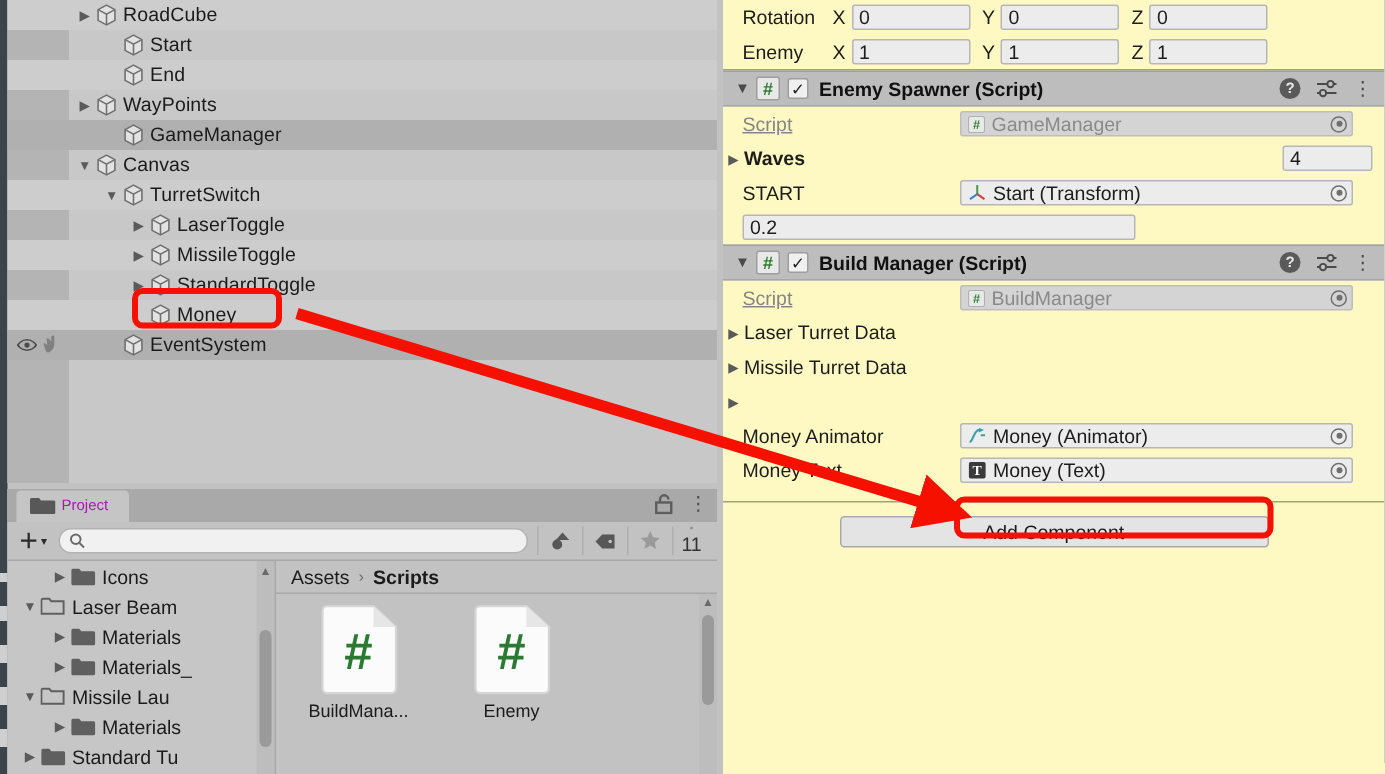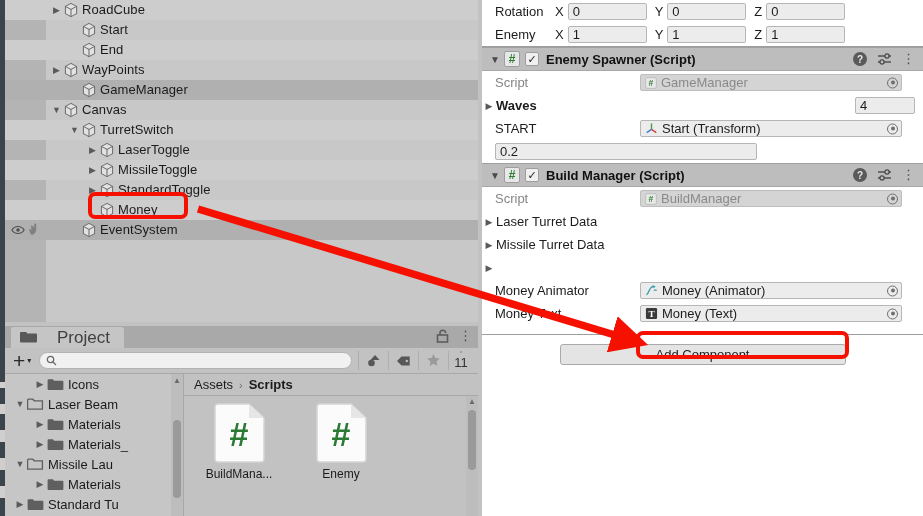--- a/index.html
+++ b/index.html
@@ -59,22 +59,22 @@
   }
   .proj-tabbar {
     position: absolute; left: 0; top: 0; width: 473px; height: 22px;
     background: #a9a9a9;
   }
   .proj-tab {
     position: absolute; left: 6px; top: 1px; height: 21px;
     padding: 0 14px 0 9px;
     background: #c5c5c5;
     border-radius: 3px 3px 0 0;
-    display: flex; align-items: center; gap: 16px;
-    font-size: 17px; color: #404040;
+    display: flex; align-items: center; gap: 0;
+    font-size: 10px; color: #a21caf;
   }
   .tab-right-icons {
     position: absolute; right: 6px; top: 3px;
     display: flex; align-items: center; gap: 10px;
   }
   .proj-toolbar {
     position: absolute; left: 0; top: 22px; width: 473px; height: 26px;
     background: #c2c2c2;
     display: flex; align-items: center; padding: 0 4px;
     border-bottom: 1px solid #a8a8a8;
@@ -139,21 +139,21 @@
   }
   .content-scroll .thumb {
     position:absolute; left:2px; top:14px; width:8px; height:60px;
     background:#9a9a9a; border-radius:4px;
   }
   .content-scroll .uparrow { position:absolute; left:2px; top:1px; font-size:8px; color:#6a6a6a; }
 
   
   #inspector {
     position: absolute; left: 482px; top: 0; width: 441px; height: 516px;
-    background: #ffffff; overflow: hidden;
+    background: #fef9c3; overflow: hidden;
   }
   .insp-row {
     height: 23px; display: flex; align-items: center;
     padding-left: 13px;
   }
   .insp-label { font-size: 13px; color: #1c1c1c; }
   .vec-label { width: 60px; flex: 0 0 60px; font-size: 13px; }
   .vec-field { display: flex; align-items: center; gap: 4px; }
   .axis { font-size: 13px; color: #1c1c1c; }
   .num-input {
@@ -183,21 +183,21 @@
   .comp-icons { display: flex; align-items: center; gap: 10px; }
   .help-ico {
     width: 14px; height: 14px; border-radius: 50%; background: #5a5a5a;
     color: #e8e8e8; font-size: 10px; font-weight: bold;
     display: flex; align-items: center; justify-content: center;
   }
   .kebab { font-size: 13px; color: #4a4a4a; letter-spacing: 0; line-height: 10px; }
 
   .field-row { height: 23px; display: flex; align-items: center; padding-left: 13px; }
   .field-label { width: 145px; flex: 0 0 145px; font-size: 13px; color: #1c1c1c; }
-  .field-label.dim { color: #858585; }
+  .field-label.dim { color: #858585; text-decoration: underline; }
   .field-label.bold { font-weight: bold; }
   .obj-field {
     height: 17px; background: #ececec; border: 1px solid #b6b6b6; border-radius: 2px;
     display: flex; align-items: center; padding-left: 4px; gap: 4px;
     font-size: 13px; color: #1c1c1c; position: relative;
   }
   .obj-field.dim { background: #d4d4d4; color: #8a8a8a; border-color: #bdbdbd; }
   .obj-dot {
     position: absolute; right: 3px; top: 50%; transform: translateY(-50%);
     width: 11px; height: 11px; border-radius: 50%;

